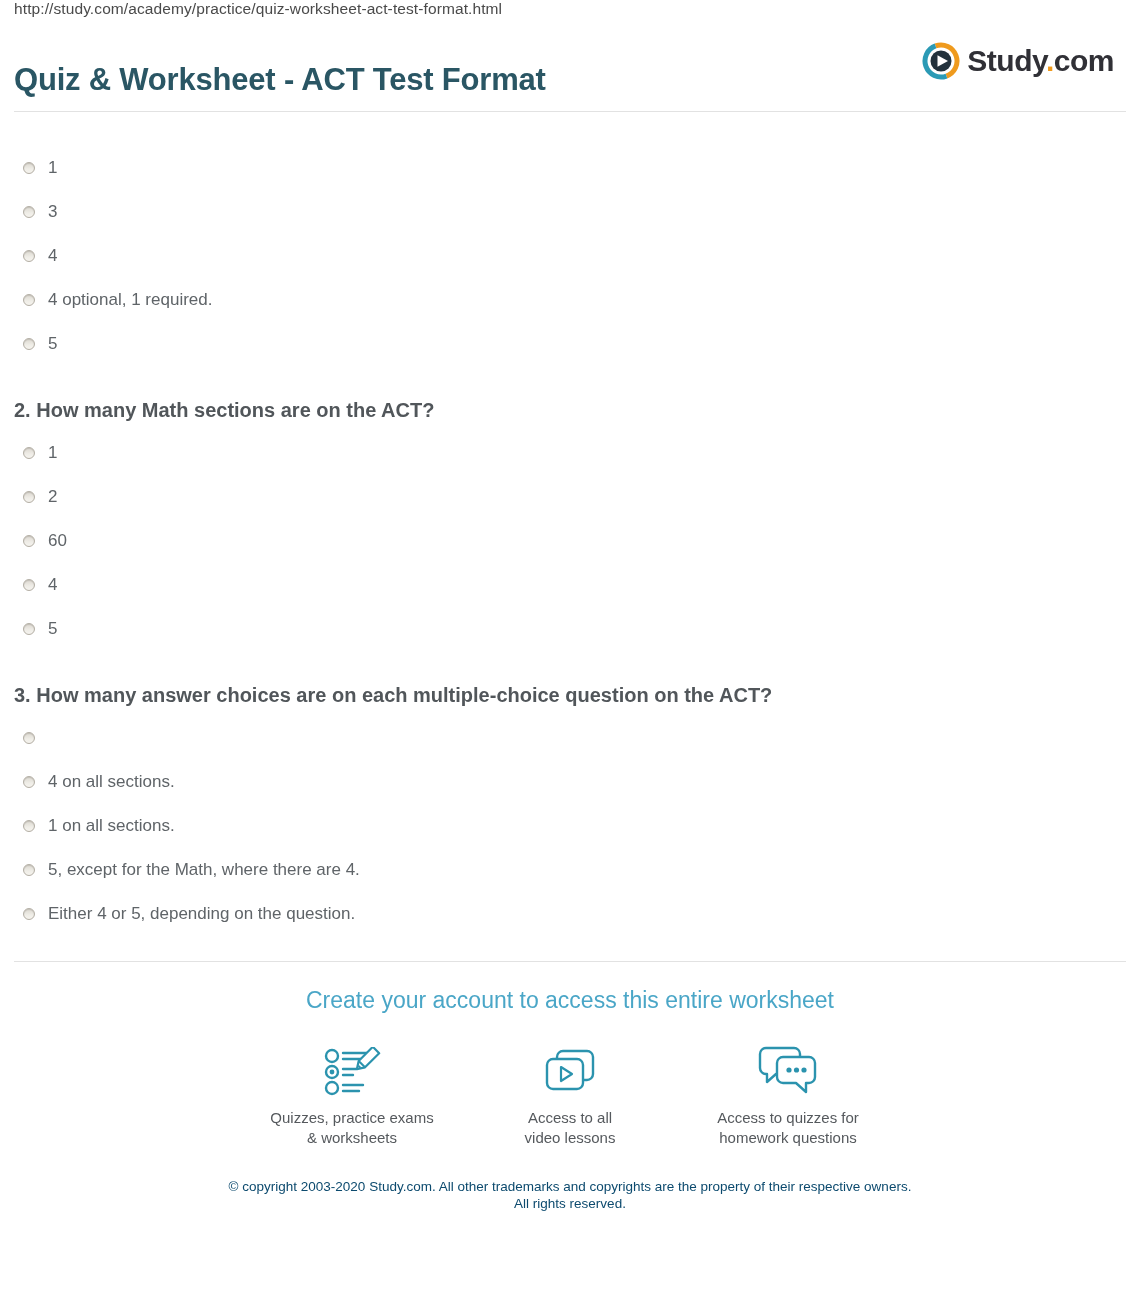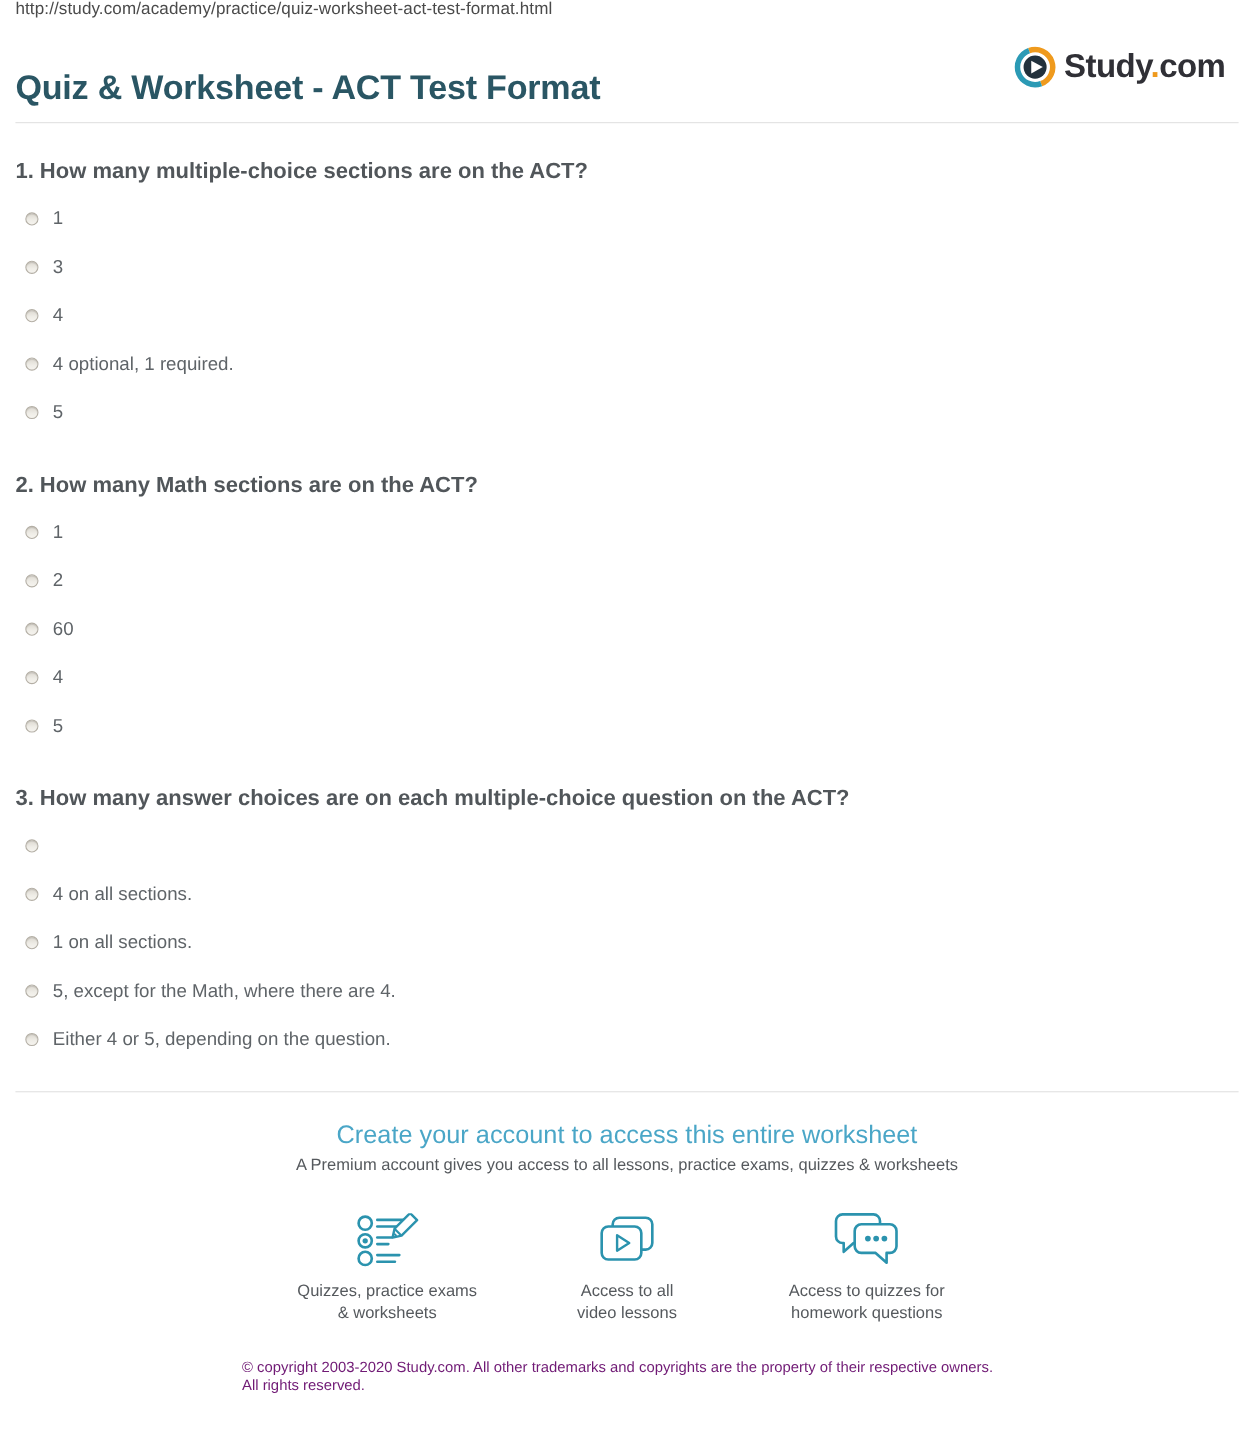--- a/index.html
+++ b/index.html
@@ -105,23 +105,23 @@
     margin-top:8px;
     text-align:center;
     font-size:15px; line-height:20px;
     color:#55595d;
   }
   .feature-label span { display:block; }
 
   .copyright {
     margin:30px auto 12px auto;
     max-width:700px;
-    text-align:left;
+    text-align:center;
     font-size:13.5px; line-height:17px;
-    color:#701a75;
+    color:#0c4a6e;
   }
 
   svg { display:block; }
 </style>
 </head>
 <body>
 
 <div class="page">
 
   <div class="url">http://study.com/academy/practice/quiz-worksheet-act-test-format.html</div>
@@ -137,21 +137,20 @@
         <path d="M15.5 13.2 L26 19 L15.5 24.8 Z" fill="#ffffff"></path>
       </svg>
     </span>
     <span class="logo-word"><span>Study</span><span class="dot">.</span><span>com</span></span>
   </div>
 
   <h1 class="page-title">Quiz &amp; Worksheet - ACT Test Format</h1>
   <hr class="divider">
 
   <section class="question">
-    <h2 class="q-title">1. How many multiple-choice sections are on the ACT?</h2>
     <div class="options">
       <div class="option">
         <span class="radio"></span>
         <span class="opt-label">1</span>
       </div>
       <div class="option">
         <span class="radio"></span>
         <span class="opt-label">3</span>
       </div>
       <div class="option">
@@ -216,21 +215,20 @@
       <div class="option">
         <span class="radio"></span>
         <span class="opt-label">Either 4 or 5, depending on the question.</span>
       </div>
     </div>
   </section>
 
   <hr class="divider cta-divider">
 
   <h3 class="cta-heading">Create your account to access this entire worksheet</h3>
-  <p class="cta-sub">A Premium account gives you access to all lessons, practice exams, quizzes &amp; worksheets</p>
 
   <div class="features">
 
     <div class="feature">
       <div class="feature-icon">
         <svg width="58" height="50" viewBox="0 0 58 50">
           <circle cx="9" cy="9" r="6" fill="none" stroke="#2b93ae" stroke-width="2.4"></circle>
           <circle cx="9" cy="25" r="6" fill="none" stroke="#2b93ae" stroke-width="2.4"></circle>
           <circle cx="9" cy="25" r="2.4" fill="#2b93ae"></circle>
           <circle cx="9" cy="41" r="6" fill="none" stroke="#2b93ae" stroke-width="2.4"></circle>

